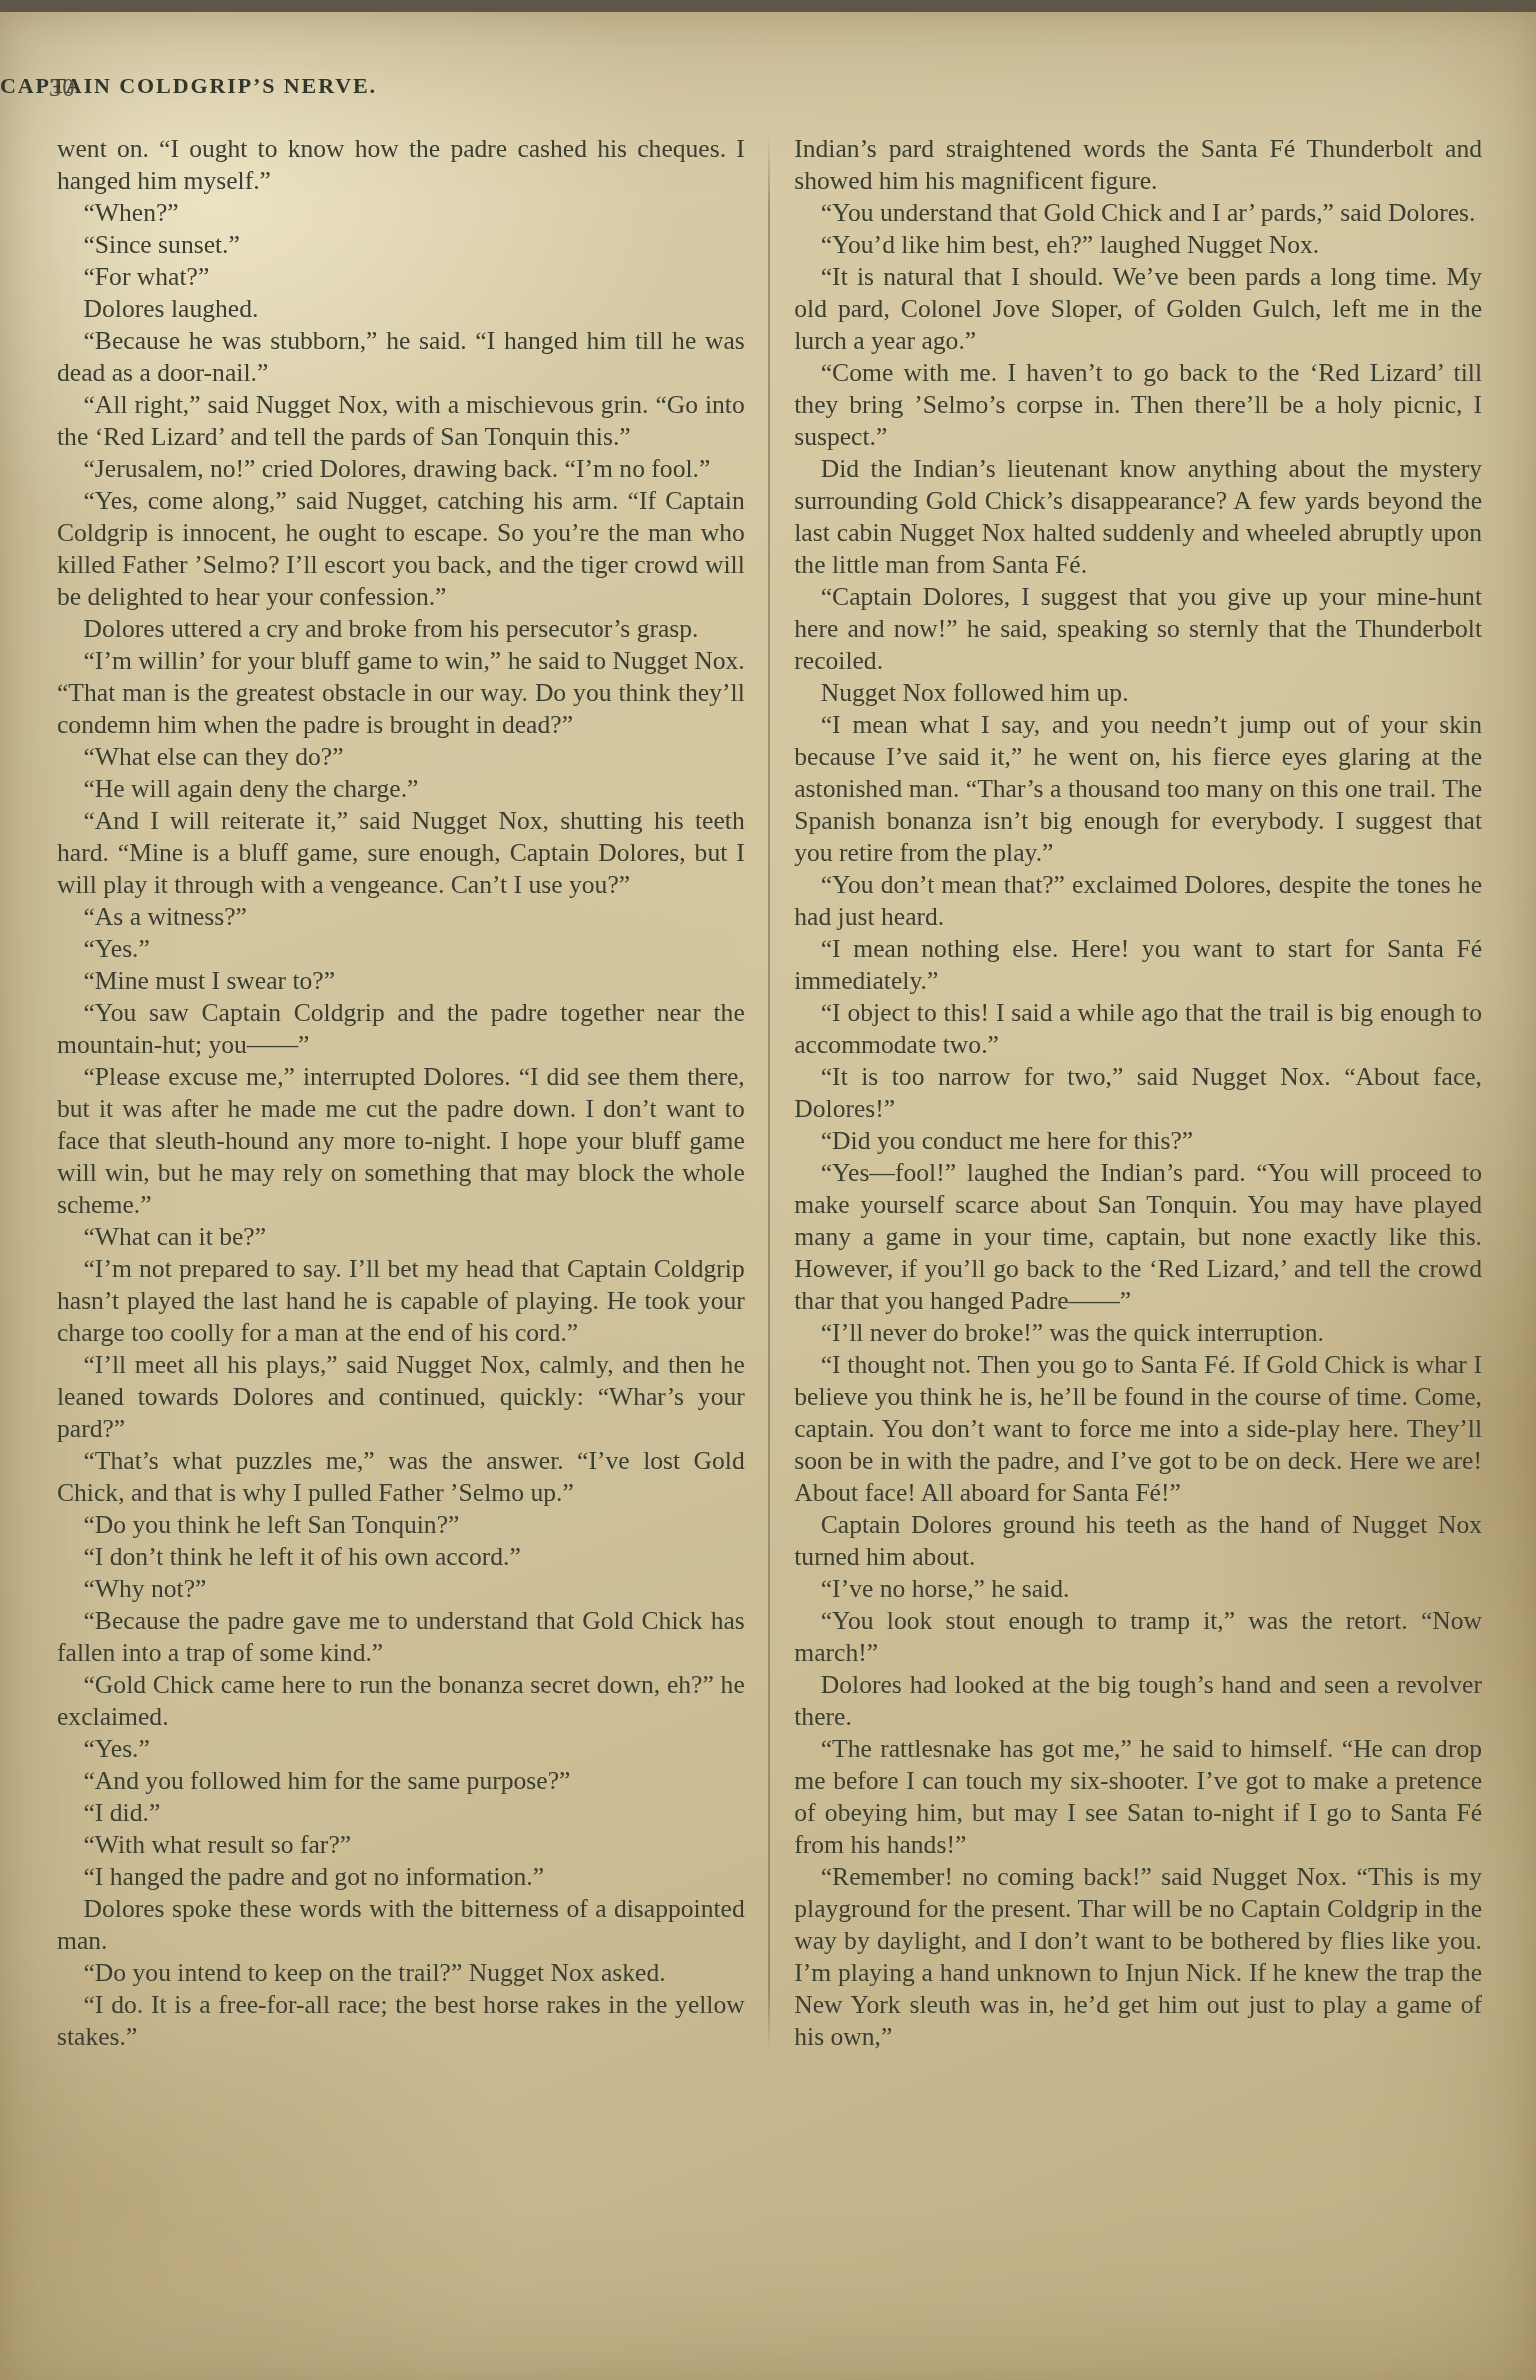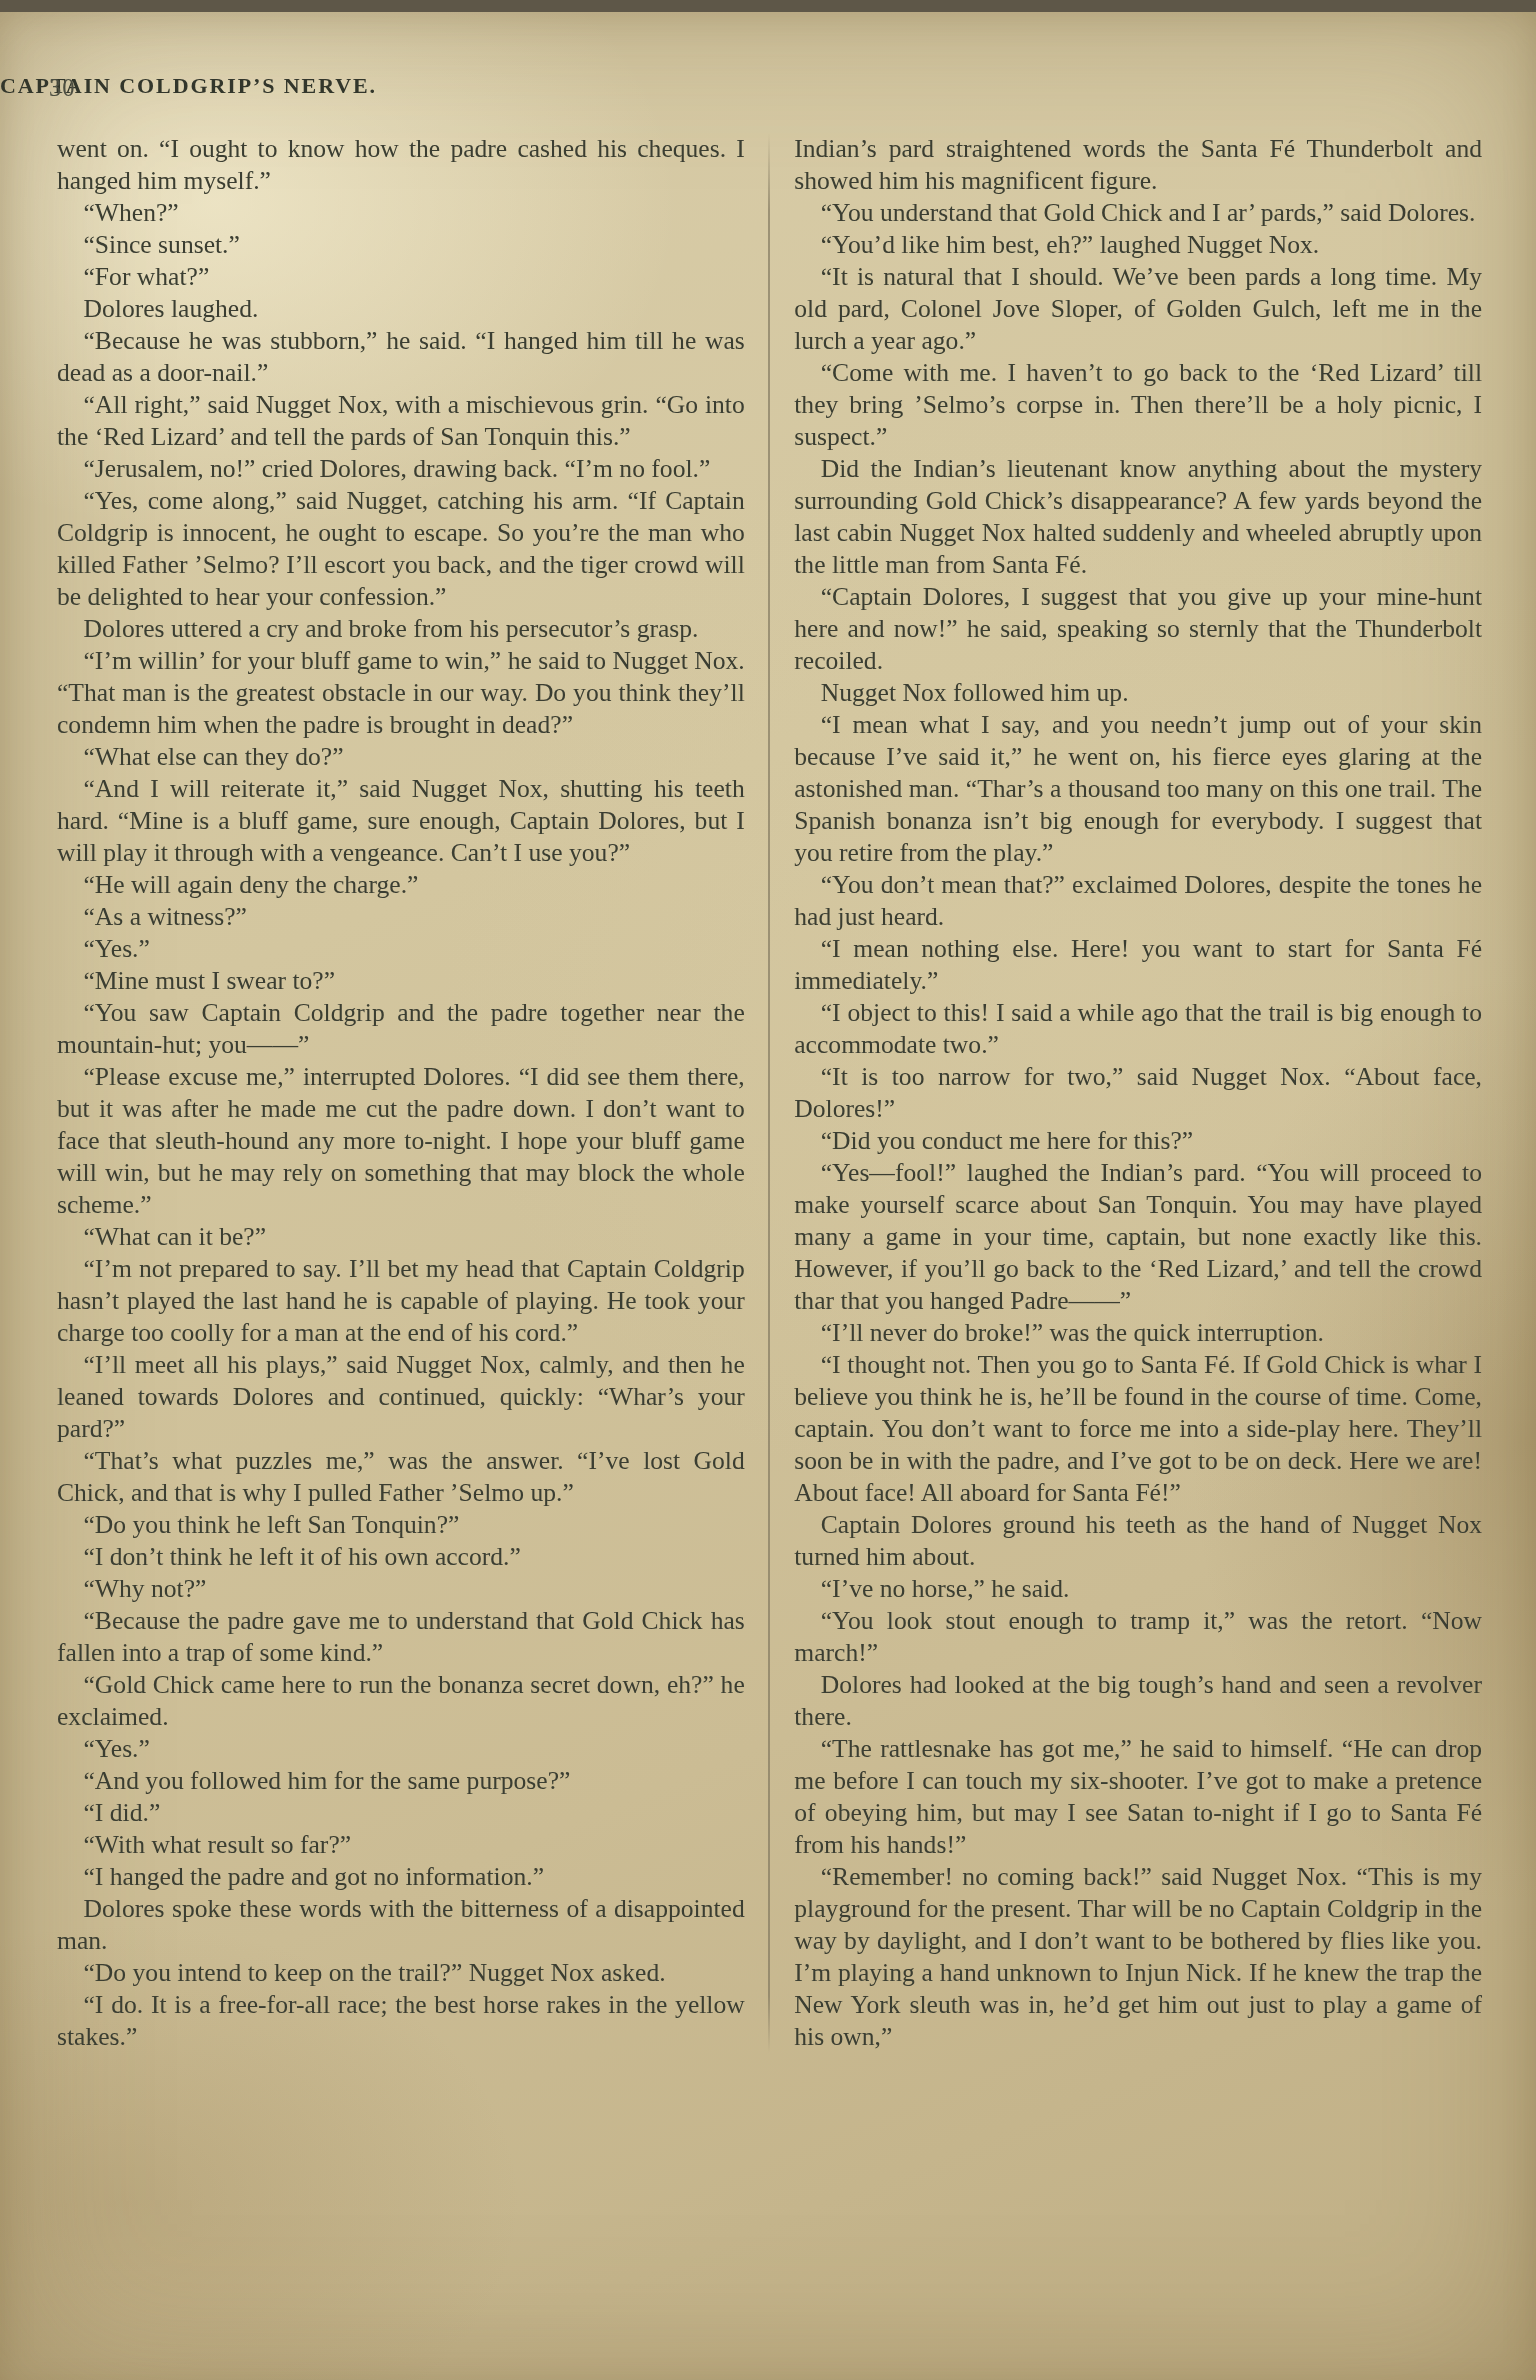--- a/index.html
+++ b/index.html
@@ -67,22 +67,22 @@
         <p class="para">“Since sunset.”</p>
         <p class="para">“For what?”</p>
         <p class="para">Dolores laughed.</p>
         <p class="para">“Because he was stubborn,” he said.  “I hanged him till he was dead as a door-nail.”</p>
         <p class="para">“All right,” said Nugget Nox, with a mischievous grin.  “Go into the ‘Red Lizard’ and tell the pards of San Tonquin this.”</p>
         <p class="para">“Jerusalem, no!” cried Dolores, drawing back. “I’m no fool.”</p>
         <p class="para">“Yes, come along,” said Nugget, catching his arm. “If Captain Coldgrip is innocent, he ought to escape.  So you’re the man who killed Father ’Selmo?  I’ll escort you back, and the tiger crowd will be delighted to hear your confession.”</p>
         <p class="para">Dolores uttered a cry and broke from his persecutor’s grasp.</p>
         <p class="para">“I’m willin’ for your bluff game to win,” he said to Nugget Nox.  “That man is the greatest obstacle in our way.  Do you think they’ll condemn him when the padre is brought in dead?”</p>
         <p class="para">“What else can they do?”</p>
+        <p class="para">“He will again deny the charge.”</p>
         <p class="para">“And I will reiterate it,” said Nugget Nox, shutting his teeth hard.  “Mine is a bluff game, sure enough, Captain Dolores, but I will play it through with a vengeance.  Can’t I use you?”</p>
-        <p class="para">“He will again deny the charge.”</p>
         <p class="para">“As a witness?”</p>
         <p class="para">“Yes.”</p>
         <p class="para">“Mine must I swear to?”</p>
         <p class="para">“You saw Captain Coldgrip and the padre together near the mountain-hut; you——”</p>
         <p class="para">“Please excuse me,” interrupted Dolores.  “I did see them there, but it was after he made me cut the padre down.  I don’t want to face that sleuth-hound any more to-night.  I hope your bluff game will win, but he may rely on something that may block the whole scheme.”</p>
         <p class="para">“What can it be?”</p>
         <p class="para">“I’m not prepared to say.  I’ll bet my head that Captain Coldgrip hasn’t played the last hand he is capable of playing.  He took your charge too coolly for a man at the end of his cord.”</p>
         <p class="para">“I’ll meet all his plays,” said Nugget Nox, calmly, and then he leaned towards Dolores and continued, quickly: “Whar’s your pard?”</p>
         <p class="para">“That’s what puzzles me,” was the answer. “I’ve lost Gold Chick, and that is why I pulled Father ’Selmo up.”</p>
         <p class="para">“Do you think he left San Tonquin?”</p>

